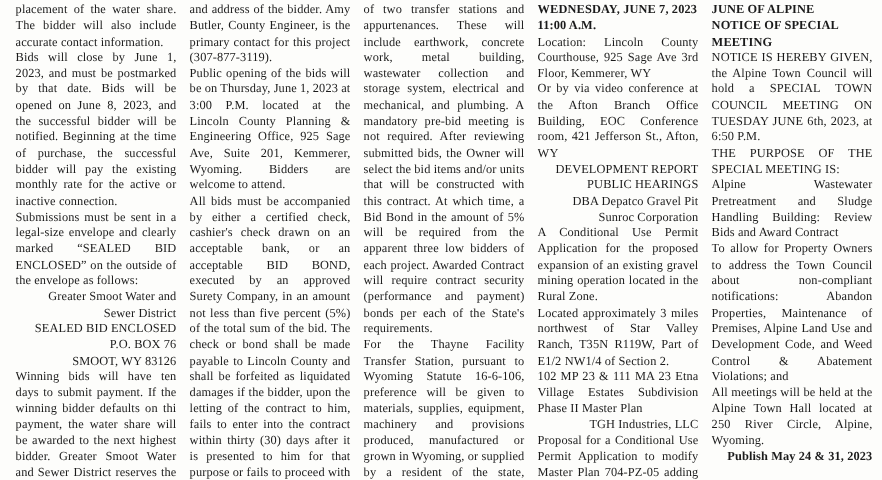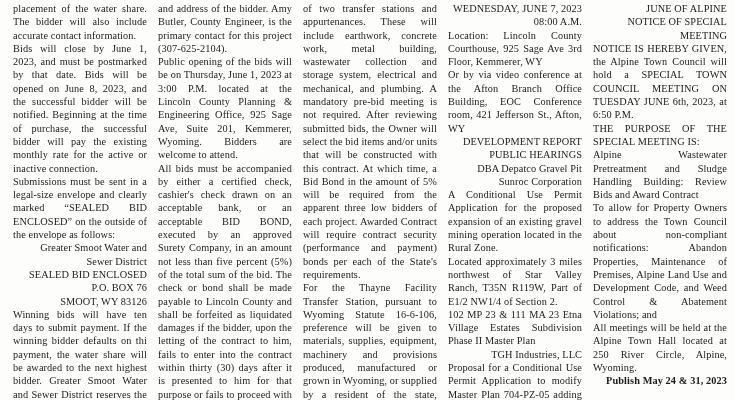--- a/index.html
+++ b/index.html
@@ -21,22 +21,22 @@
   }
   .col {
     flex: 1 1 0;
     min-width: 0;
     overflow: hidden;
   }
   .blk { margin: 0; }
   .para   { text-align: justify; }
   .addr   { text-align: right; }
   .header, .header-sp {
-    font-weight: normal;
-    text-align: right;
+    font-weight: bold;
+    text-align: left;
   }
   .publish {
     font-weight: bold;
     text-align: right;
   }
 </style>
 </head>
 <body style="background: rgb(253, 253, 251);">
 
 <div class="page" style="color: rgb(27, 27, 27);">
@@ -44,31 +44,31 @@
       <p class="blk para">placement of the water share. The bidder will also include accurate contact information.</p>
       <p class="blk para">Bids will close by June 1, 2023, and must be postmarked by that date. Bids will be opened on June 8, 2023, and the successful bidder will be notified. Beginning at the time of purchase, the successful bidder will pay the existing monthly rate for the active or inactive connection.</p>
       <p class="blk para">Submissions must be sent in a legal-size envelope and clearly marked “SEALED BID ENCLOSED” on the outside of the envelope as follows:</p>
       <p class="blk addr">Greater Smoot Water and Sewer District</p>
       <p class="blk addr">SEALED BID ENCLOSED</p>
       <p class="blk addr">P.O. BOX 76</p>
       <p class="blk addr">SMOOT, WY 83126</p>
       <p class="blk para">Winning bids will have ten days to submit payment. If the winning bidder defaults on thi payment, the water share will be awarded to the next highest bidder. Greater Smoot Water and Sewer District reserves the right to reject any and all bids. For additional questions contact Colleen (307) 887-6638</p>
     </div>
   <div class="col">
-      <p class="blk para">and address of the bidder. Amy Butler, County Engineer, is the primary contact for this project (307-625-2104).</p>
+      <p class="blk para">and address of the bidder. Amy Butler, County Engineer, is the primary contact for this project (307-877-3119).</p>
       <p class="blk para">Public opening of the bids will be on Thursday, June 1, 2023 at 3:00 P.M. located at the Lincoln County Planning &amp; Engineering Office, 925 Sage Ave, Suite 201, Kemmerer, Wyoming. Bidders are welcome to attend.</p>
       <p class="blk para">All bids must be accompanied by either a certified check, cashier's check drawn on an acceptable bank, or an acceptable BID BOND, executed by an approved Surety Company, in an amount not less than five percent (5%) of the total sum of the bid. The check or bond shall be made payable to Lincoln County and shall be forfeited as liquidated damages if the bidder, upon the letting of the contract to him, fails to enter into the contract within thirty (30) days after it is presented to him for that purpose or fails to proceed with the performance of the contract in a timely manner.</p>
     </div>
   <div class="col">
       <p class="blk para">of two transfer stations and appurtenances. These will include earthwork, concrete work, metal building, wastewater collection and storage system, electrical and mechanical, and plumbing. A mandatory pre-bid meeting is not required.  After reviewing submitted bids, the Owner will select the bid items and/or units that will be constructed with this contract.  At which time, a Bid Bond in the amount of 5% will be required from the apparent three low bidders of each project. Awarded Contract will require contract security (performance and payment) bonds per each of the State's requirements.</p>
       <p class="blk para">For the Thayne Facility Transfer Station, pursuant to Wyoming Statute 16-6-106, preference will be given to materials, supplies, equipment, machinery and provisions produced, manufactured or grown in Wyoming, or supplied by a resident of the state, quality being equal to articles offered by the competitors outside of the state.</p>
     </div>
   <div class="col">
       <p class="blk header">WEDNESDAY, JUNE 7, 2023</p>
-      <p class="blk header">08:00 A.M.</p>
+      <p class="blk header">11:00 A.M.</p>
       <p class="blk para">Location: Lincoln County Courthouse, 925 Sage Ave 3rd Floor, Kemmerer, WY</p>
       <p class="blk para">Or by via video conference at the Afton Branch Office Building, EOC Conference room, 421 Jefferson St., Afton, WY</p>
       <p class="blk addr">DEVELOPMENT REPORT</p>
       <p class="blk addr">PUBLIC HEARINGS</p>
       <p class="blk addr">DBA Depatco Gravel Pit</p>
       <p class="blk addr">Sunroc Corporation</p>
       <p class="blk para">A Conditional Use Permit Application for the proposed expansion of an existing gravel mining operation located in the Rural Zone.</p>
       <p class="blk para">Located approximately 3 miles northwest of Star Valley Ranch, T35N R119W, Part of E1/2 NW1/4 of Section 2.</p>
       <p class="blk para">102 MP 23 &amp; 111 MA 23 Etna Village Estates Subdivision Phase II Master Plan</p>
       <p class="blk addr">TGH Industries, LLC</p>

